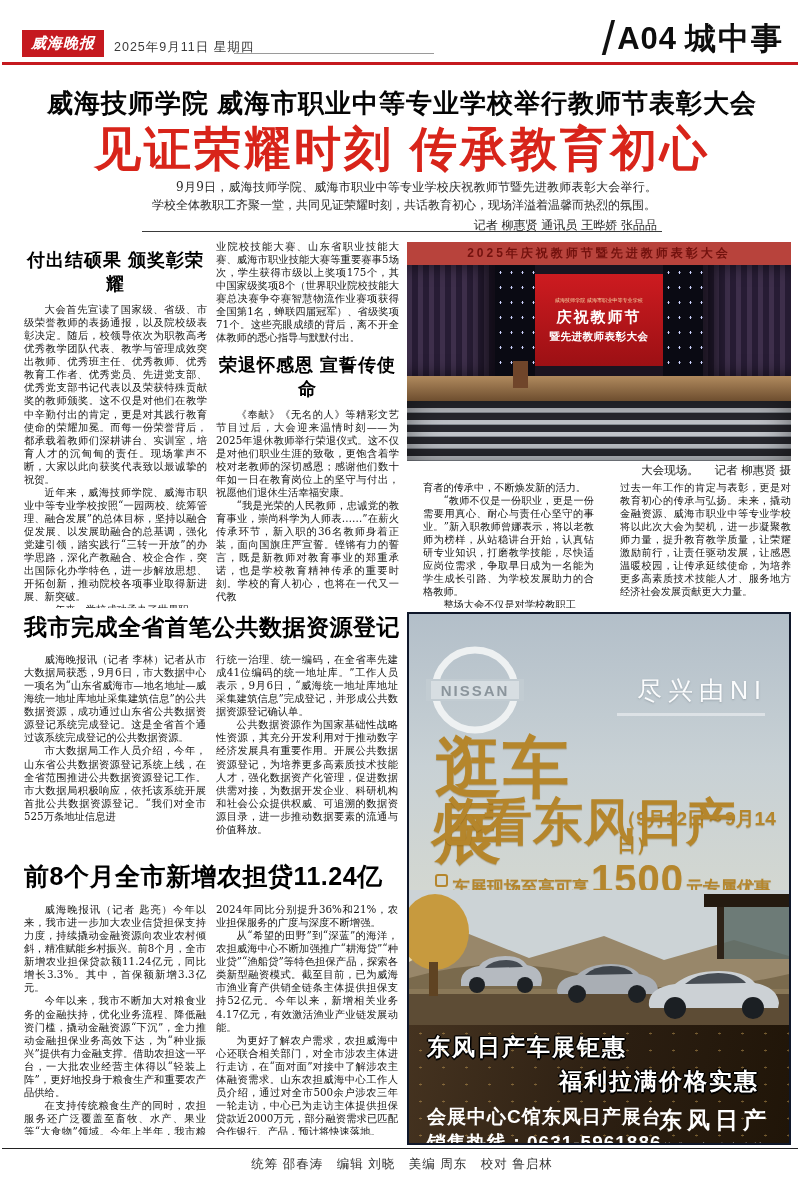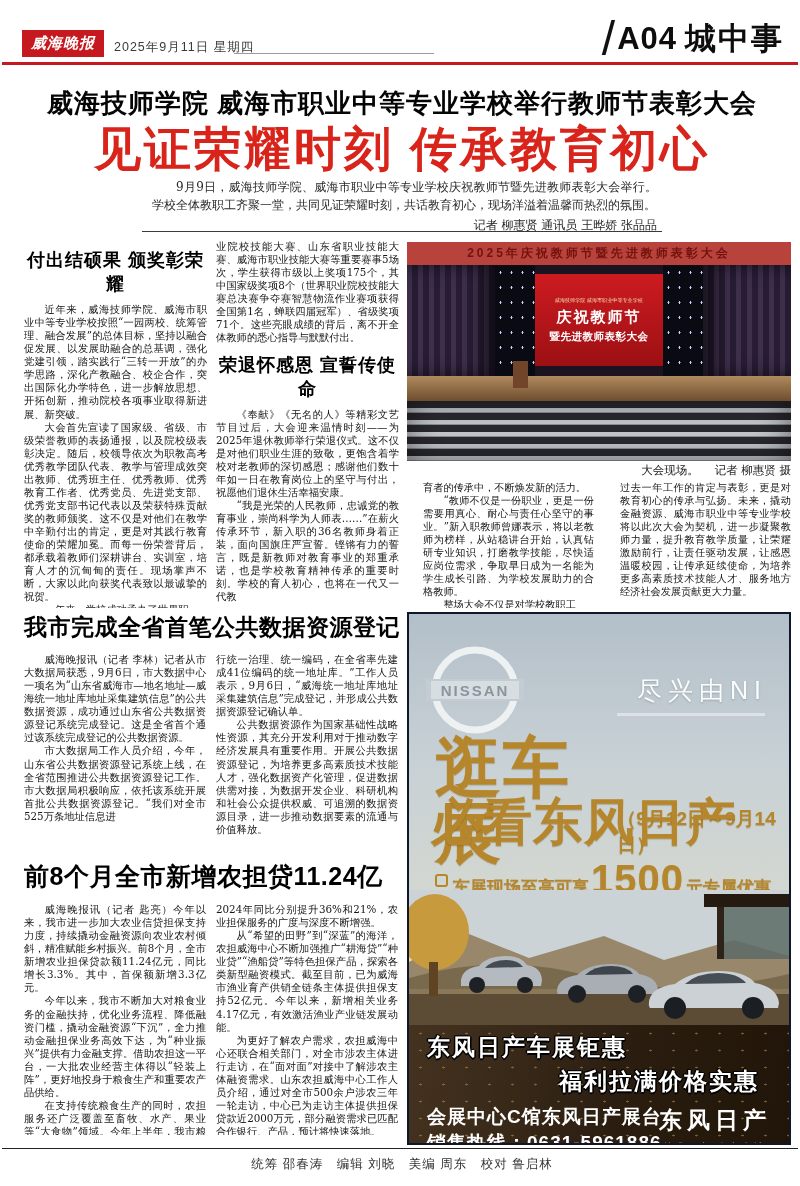--- a/index.html
+++ b/index.html
@@ -164,22 +164,22 @@
     <h1 class="headline">见证荣耀时刻  传承教育初心</h1>
     <div class="lead-block">
       <p class="lead-p">9月9日，威海技师学院、威海市职业中等专业学校庆祝教师节暨先进教师表彰大会举行。学校全体教职工齐聚一堂，共同见证荣耀时刻，共话教育初心，现场洋溢着温馨而热烈的氛围。</p>
       <p class="byline">记者 柳惠贤 通讯员 王晔娇 张品品</p>
     </div>
     <div class="head-rule"></div>
 
     <div class="a1-body">
       <div class="a1-col a1-col1">
         <h3 class="sec-head">付出结硕果 颁奖彰荣耀</h3>
+        <p class="p">大会首先宣读了国家级、省级、市级荣誉教师的表扬通报，以及院校级表彰决定。随后，校领导依次为职教高考优秀教学团队代表、教学与管理成效突出教师、优秀班主任、优秀教师、优秀教育工作者、优秀党员、先进党支部、优秀党支部书记代表以及荣获特殊贡献奖的教师颁奖。这不仅是对他们在教学中辛勤付出的肯定，更是对其践行教育使命的荣耀加冕。而每一份荣誉背后，都承载着教师们深耕讲台、实训室，培育人才的沉甸甸的责任。现场掌声不断，大家以此向获奖代表致以最诚挚的祝贺。</p>
         <p class="p">近年来，威海技师学院、威海市职业中等专业学校按照“一园两校、统筹管理、融合发展”的总体目标，坚持以融合促发展、以发展助融合的总基调，强化党建引领，踏实践行“三转一开放”的办学思路，深化产教融合、校企合作，突出国际化办学特色，进一步解放思想、开拓创新，推动院校各项事业取得新进展、新突破。</p>
-        <p class="p">大会首先宣读了国家级、省级、市级荣誉教师的表扬通报，以及院校级表彰决定。随后，校领导依次为职教高考优秀教学团队代表、教学与管理成效突出教师、优秀班主任、优秀教师、优秀教育工作者、优秀党员、先进党支部、优秀党支部书记代表以及荣获特殊贡献奖的教师颁奖。这不仅是对他们在教学中辛勤付出的肯定，更是对其践行教育使命的荣耀加冕。而每一份荣誉背后，都承载着教师们深耕讲台、实训室，培育人才的沉甸甸的责任。现场掌声不断，大家以此向获奖代表致以最诚挚的祝贺。</p>
         <p class="p">一年来，学校成功承办了世界职</p>
       </div>
       <div class="a1-col a1-col2">
         <p class="p noind">业院校技能大赛、山东省职业技能大赛、威海市职业技能大赛等重要赛事5场次，学生获得市级以上奖项175个，其中国家级奖项8个（世界职业院校技能大赛总决赛争夺赛智慧物流作业赛项获得全国第1名，蝉联四届冠军）、省级奖项71个。这些亮眼成绩的背后，离不开全体教师的悉心指导与默默付出。</p>
         <h3 class="sec-head">荣退怀感恩 宣誓传使命</h3>
         <p class="p">《奉献》《无名的人》等精彩文艺节目过后，大会迎来温情时刻——为2025年退休教师举行荣退仪式。这不仅是对他们职业生涯的致敬，更饱含着学校对老教师的深切感恩；感谢他们数十年如一日在教育岗位上的坚守与付出，祝愿他们退休生活幸福安康。</p>
         <p class="p">“我是光荣的人民教师，忠诚党的教育事业，崇尚科学为人师表……”在薪火传承环节，新入职的36名教师身着正装，面向国旗庄严宣誓。铿锵有力的誓言，既是新教师对教育事业的郑重承诺，也是学校教育精神传承的重要时刻。学校的育人初心，也将在一代又一代教</p>
       </div>
 
       <figure class="photo">

